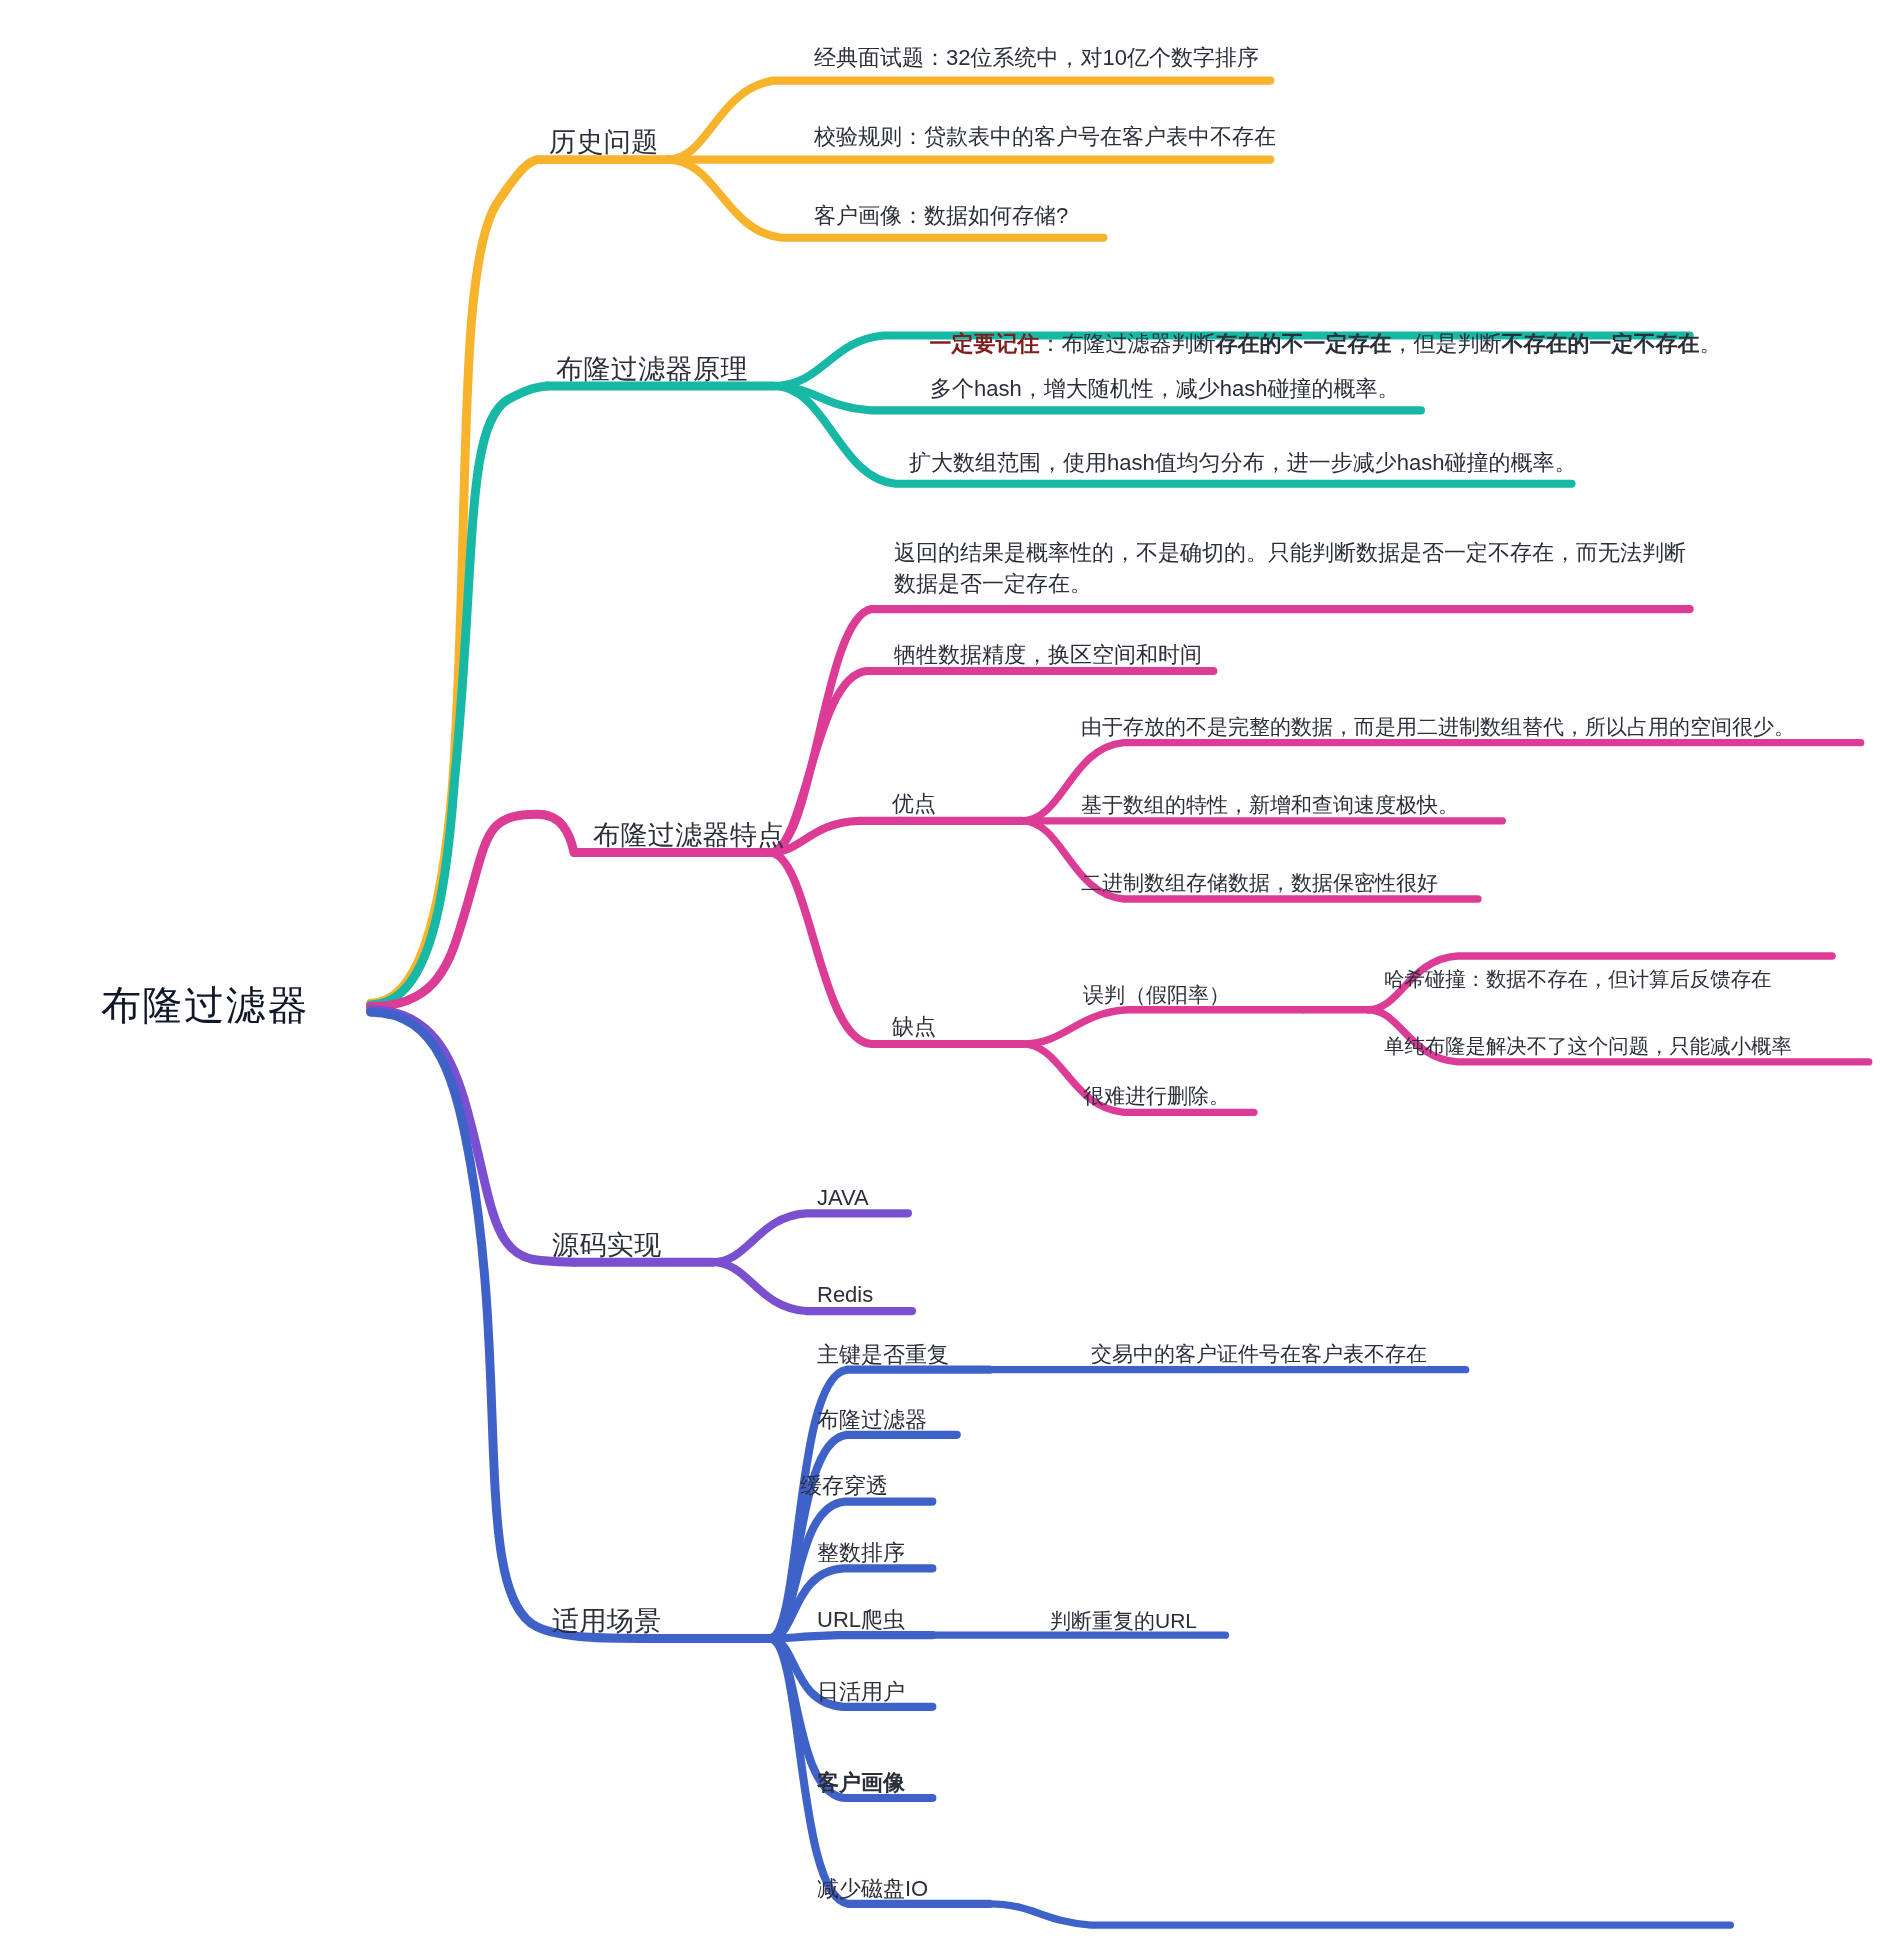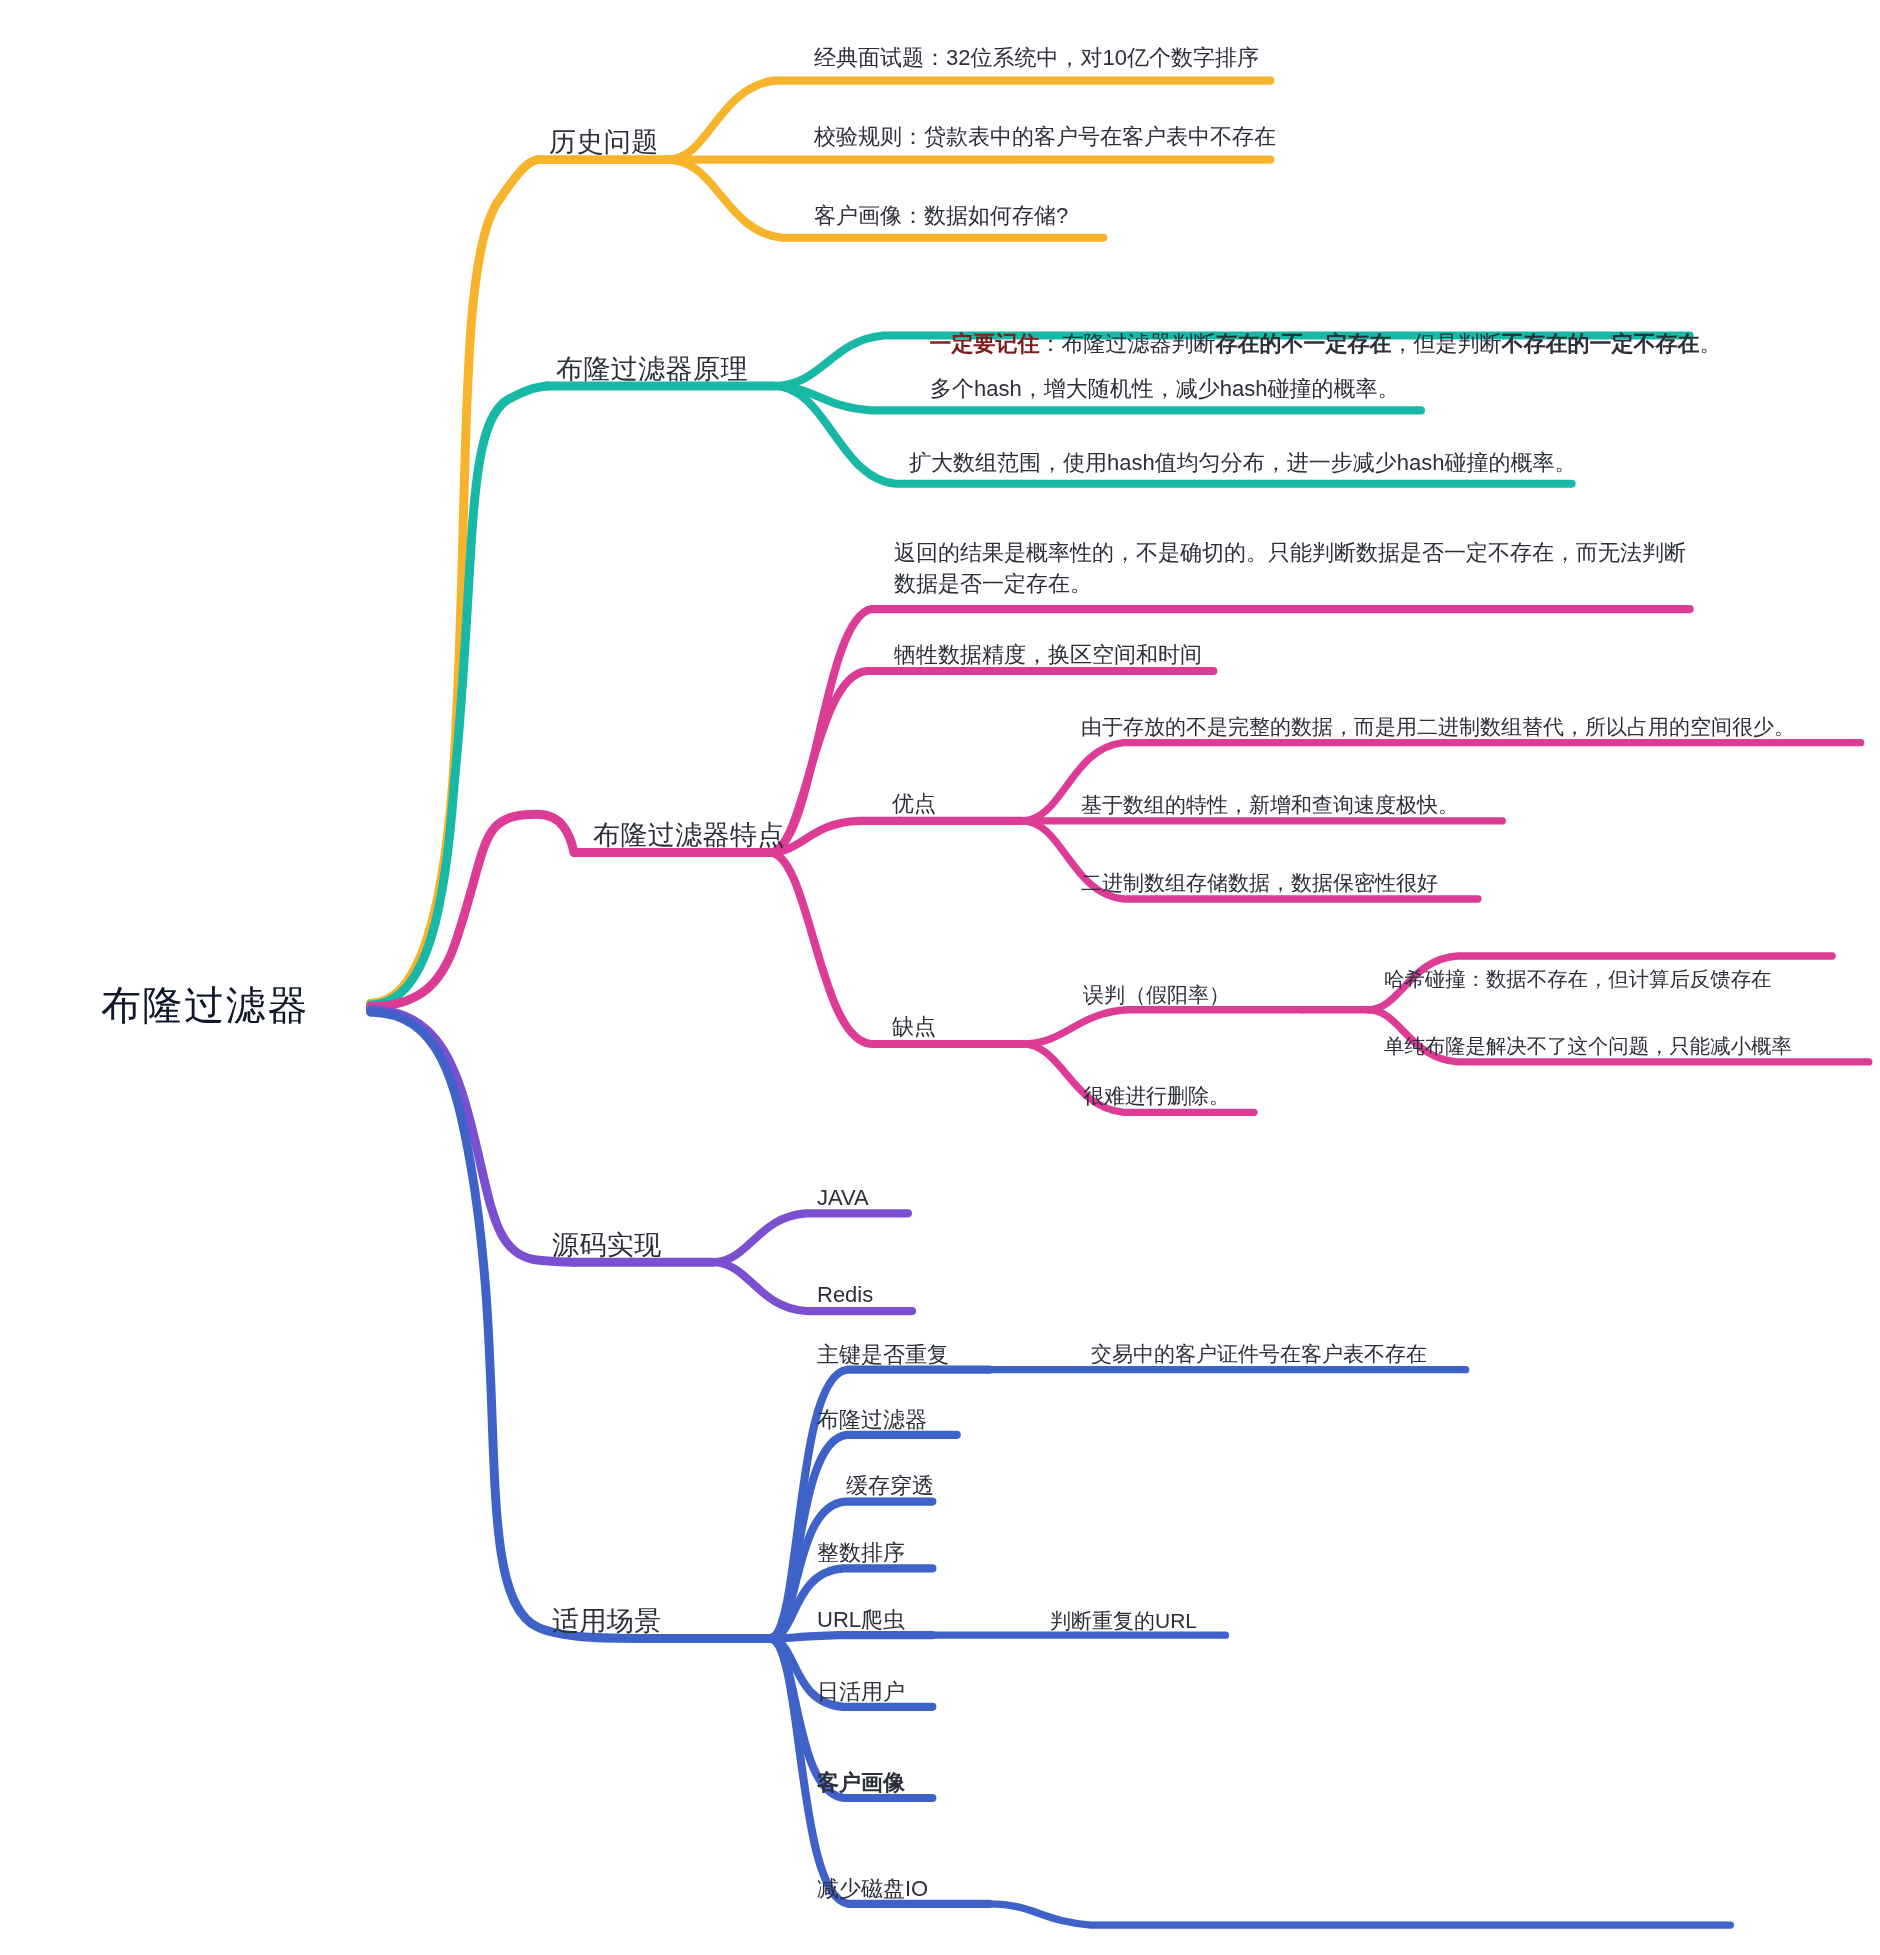--- a/index.html
+++ b/index.html
@@ -152,21 +152,21 @@
   <div class="node lvl1" style="left:552px; top:1226px;">源码实现</div>
   <div class="node lvl2" style="left:817px; top:1182px;">JAVA</div>
   <div class="node lvl2" style="left:817px; top:1279px;">Redis</div>
 
   <div class="node lvl1" style="left:552px; top:1602px;">适用场景</div>
 
   <div class="node lvl2" style="left:817px; top:1339px;">主键是否重复</div>
   <div class="node lvl3" style="left:1091px; top:1339px;">交易中的客户证件号在客户表不存在</div>
 
   <div class="node lvl2" style="left:817px; top:1404px;">布隆过滤器</div>
-  <div class="node lvl2" style="left:846px; top:1470px;">缓存穿透</div>
+  <div class="node lvl2" style="left:800px; top:1470px;">缓存穿透</div>
   <div class="node lvl2" style="left:817px; top:1537px;">整数排序</div>
 
   <div class="node lvl2" style="left:817px; top:1604px;">URL爬虫</div>
   <div class="node lvl3" style="left:1050px; top:1606px;">判断重复的URL</div>
 
   <div class="node lvl2" style="left:817px; top:1676px;">日活用户</div>
   <div class="node lvl2" style="left:817px; top:1767px;font-weight:bold;">客户画像</div>
 
   <div class="node lvl2" style="left:817px; top:1873px;">减少磁盘IO</div>
 

